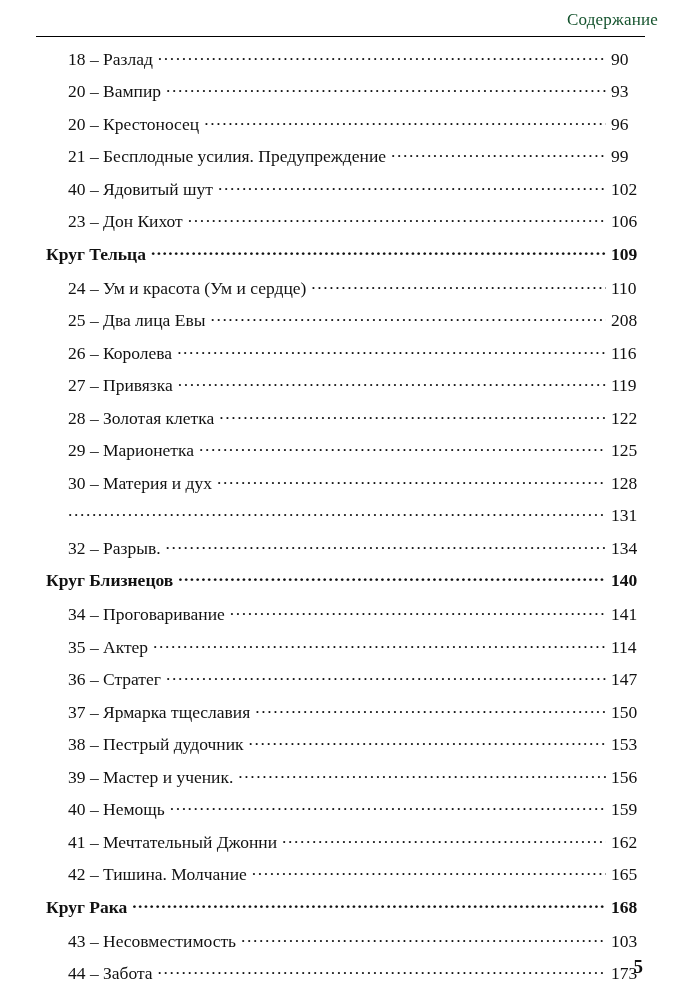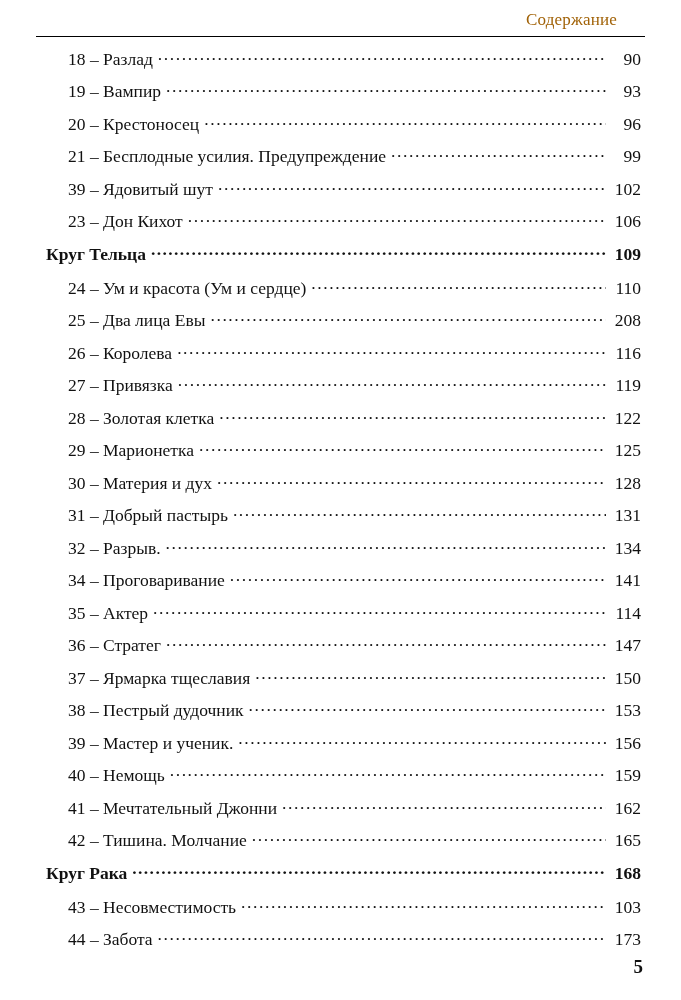--- a/index.html
+++ b/index.html
@@ -18,22 +18,22 @@
   .page {
     position: relative;
     width: 681px;
     height: 1000px;
     box-sizing: border-box;
     padding: 0;
   }
   .header {
     text-align: right;
     font-size: 17px;
-    color: #a16207;
-    padding: 10px 64px 0 0;
+    color: #14532d;
+    padding: 10px 23px 0 0;
     letter-spacing: 0.2px;
   }
   .rule {
     border: none;
     border-top: 1.5px solid #000;
     margin: 6px 36px 0 36px;
   }
   .toc {
     margin: 10px 40px 0 46px;
   }
@@ -77,21 +77,20 @@
     overflow: hidden;
     display: block;
   }
   .toc-row.section .t-dots::after {
     letter-spacing: 1.4px;
     font-weight: bold;
   }
   .t-page {
     flex: 0 0 auto;
     padding-left: 5px;
-    text-align: right;
     min-width: 30px;
   }
   .folio {
     position: absolute;
     right: 38px;
     bottom: 22px;
     font-size: 19px;
     font-weight: bold;
   }
 </style>
@@ -106,36 +105,36 @@
 
   <hr class="rule">
 
   <div class="toc" id="toc-list">
       <div class="toc-row entry">
         <span class="t-title">18 – Разлад</span>
         <span class="t-dots"></span>
         <span class="t-page">90</span>
       </div>
       <div class="toc-row entry">
-        <span class="t-title">19 – Вампир</span>
+        <span class="t-title">20 – Вампир</span>
         <span class="t-dots"></span>
         <span class="t-page">93</span>
       </div>
       <div class="toc-row entry">
         <span class="t-title">20 – Крестоносец</span>
         <span class="t-dots"></span>
         <span class="t-page">96</span>
       </div>
       <div class="toc-row entry">
         <span class="t-title">21 – Бесплодные усилия. Предупреждение</span>
         <span class="t-dots"></span>
         <span class="t-page">99</span>
       </div>
       <div class="toc-row entry">
-        <span class="t-title">39 – Ядовитый шут</span>
+        <span class="t-title">40 – Ядовитый шут</span>
         <span class="t-dots"></span>
         <span class="t-page">102</span>
       </div>
       <div class="toc-row entry">
         <span class="t-title">23 – Дон Кихот</span>
         <span class="t-dots"></span>
         <span class="t-page">106</span>
       </div>
       <div class="toc-row section">
         <span class="t-title">Круг Тельца</span>
@@ -171,28 +170,32 @@
         <span class="t-title">29 – Марионетка</span>
         <span class="t-dots"></span>
         <span class="t-page">125</span>
       </div>
       <div class="toc-row entry">
         <span class="t-title">30 – Материя и дух</span>
         <span class="t-dots"></span>
         <span class="t-page">128</span>
       </div>
       <div class="toc-row entry">
-        <span class="t-title">31 – Добрый пастырь</span>
         <span class="t-dots"></span>
         <span class="t-page">131</span>
       </div>
       <div class="toc-row entry">
         <span class="t-title">32 – Разрыв.</span>
         <span class="t-dots"></span>
         <span class="t-page">134</span>
+      </div>
+      <div class="toc-row section">
+        <span class="t-title">Круг Близнецов</span>
+        <span class="t-dots"></span>
+        <span class="t-page">140</span>
       </div>
       <div class="toc-row entry">
         <span class="t-title">34 – Проговаривание</span>
         <span class="t-dots"></span>
         <span class="t-page">141</span>
       </div>
       <div class="toc-row entry">
         <span class="t-title">35 – Актер</span>
         <span class="t-dots"></span>
         <span class="t-page">114</span>

